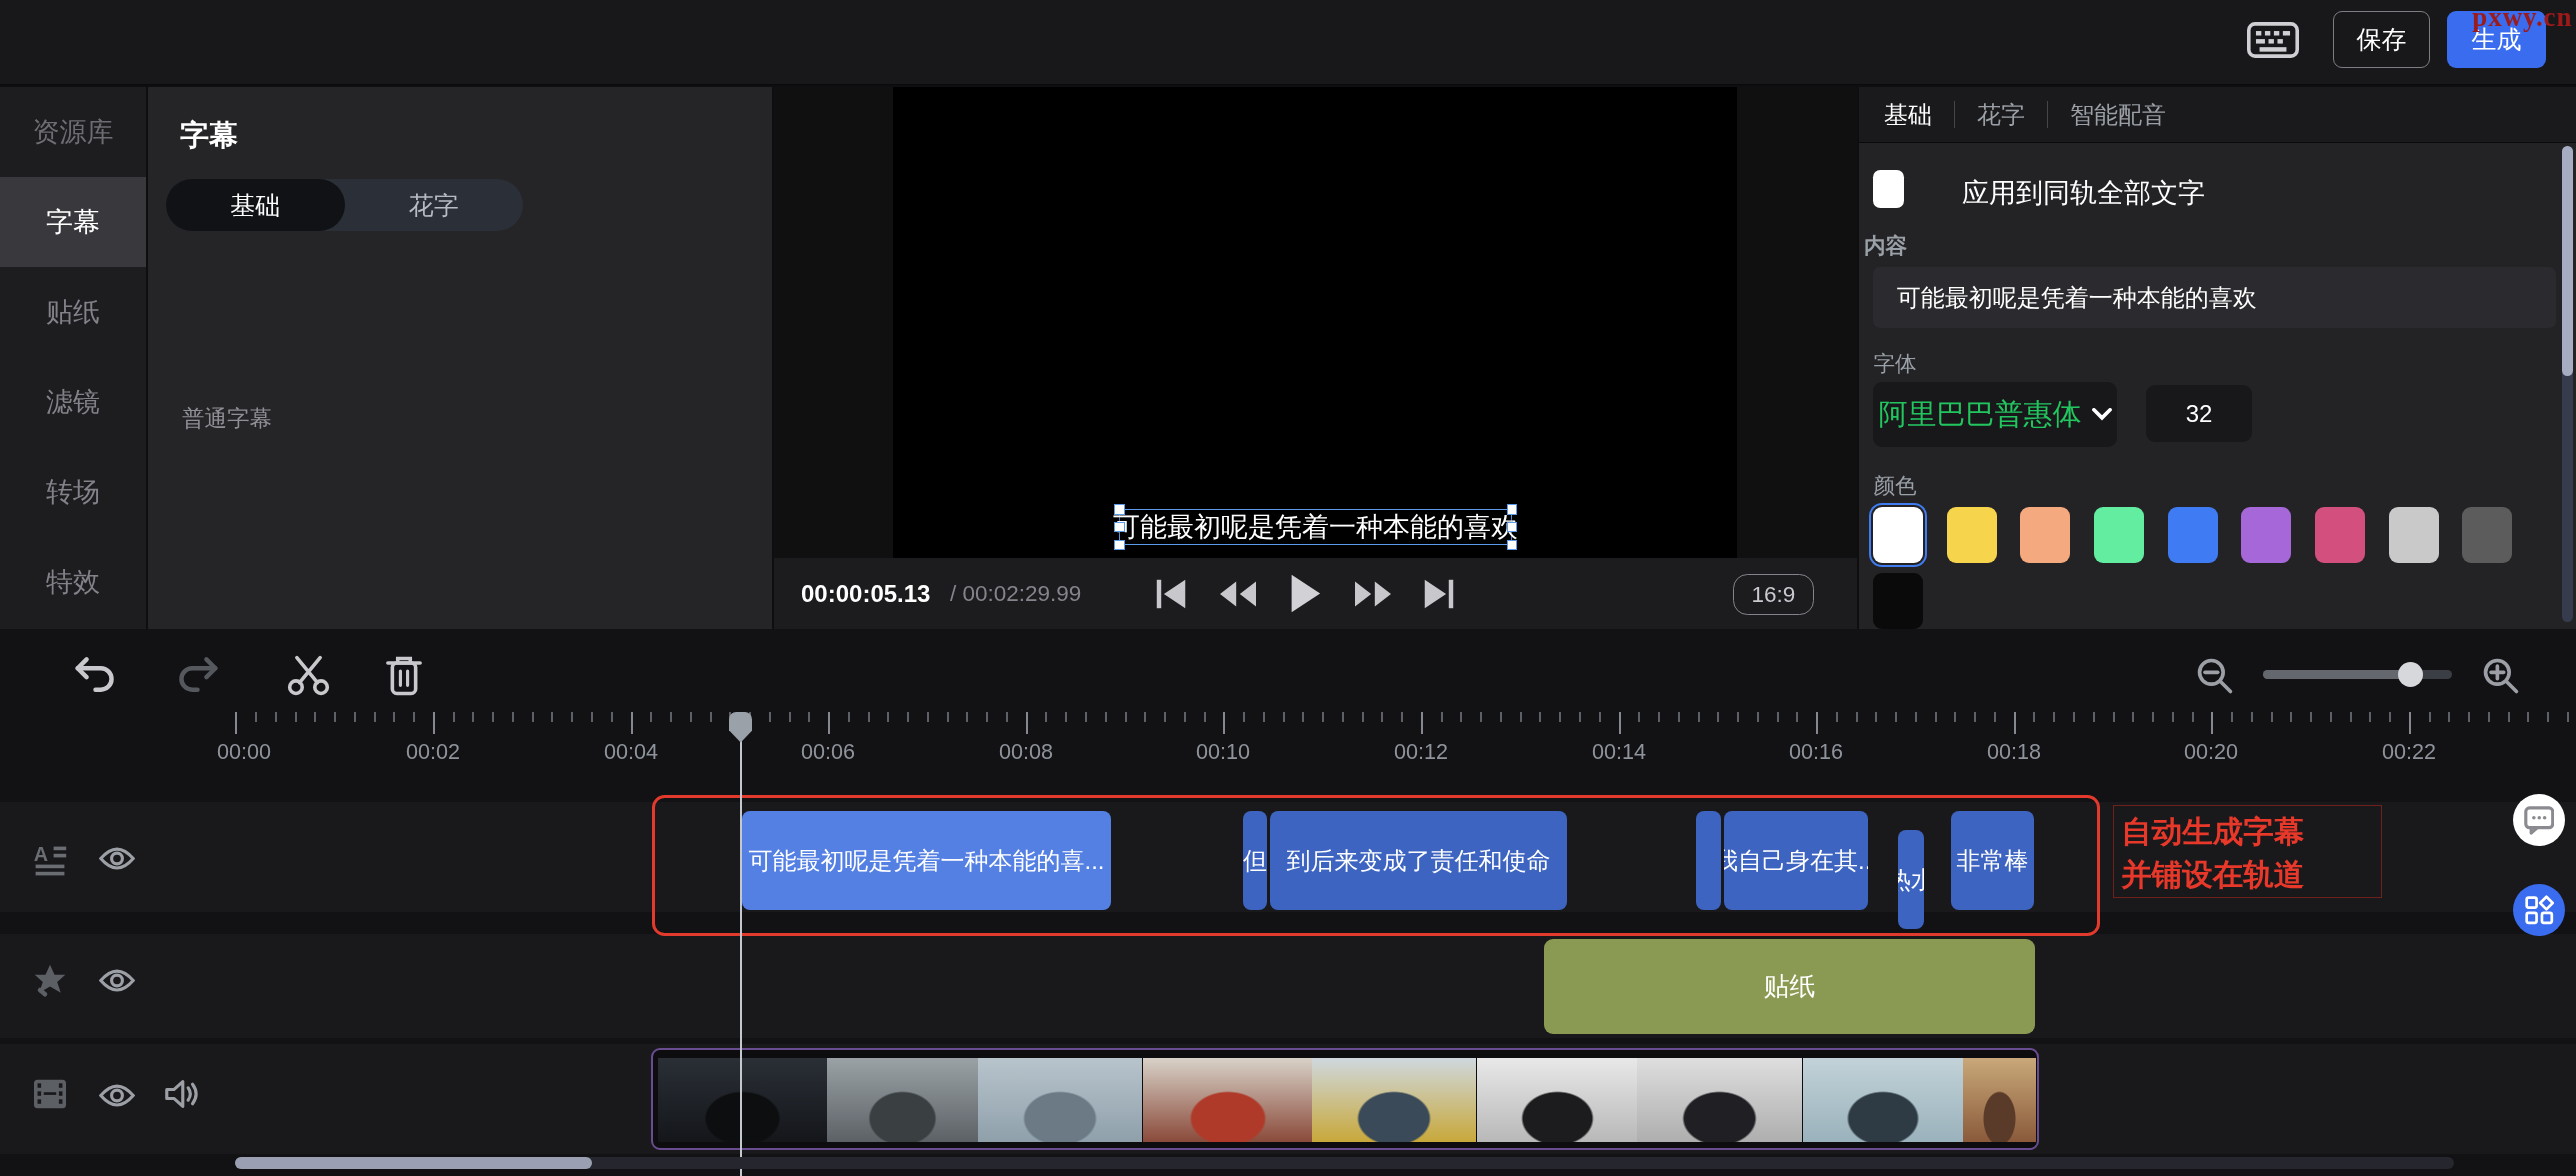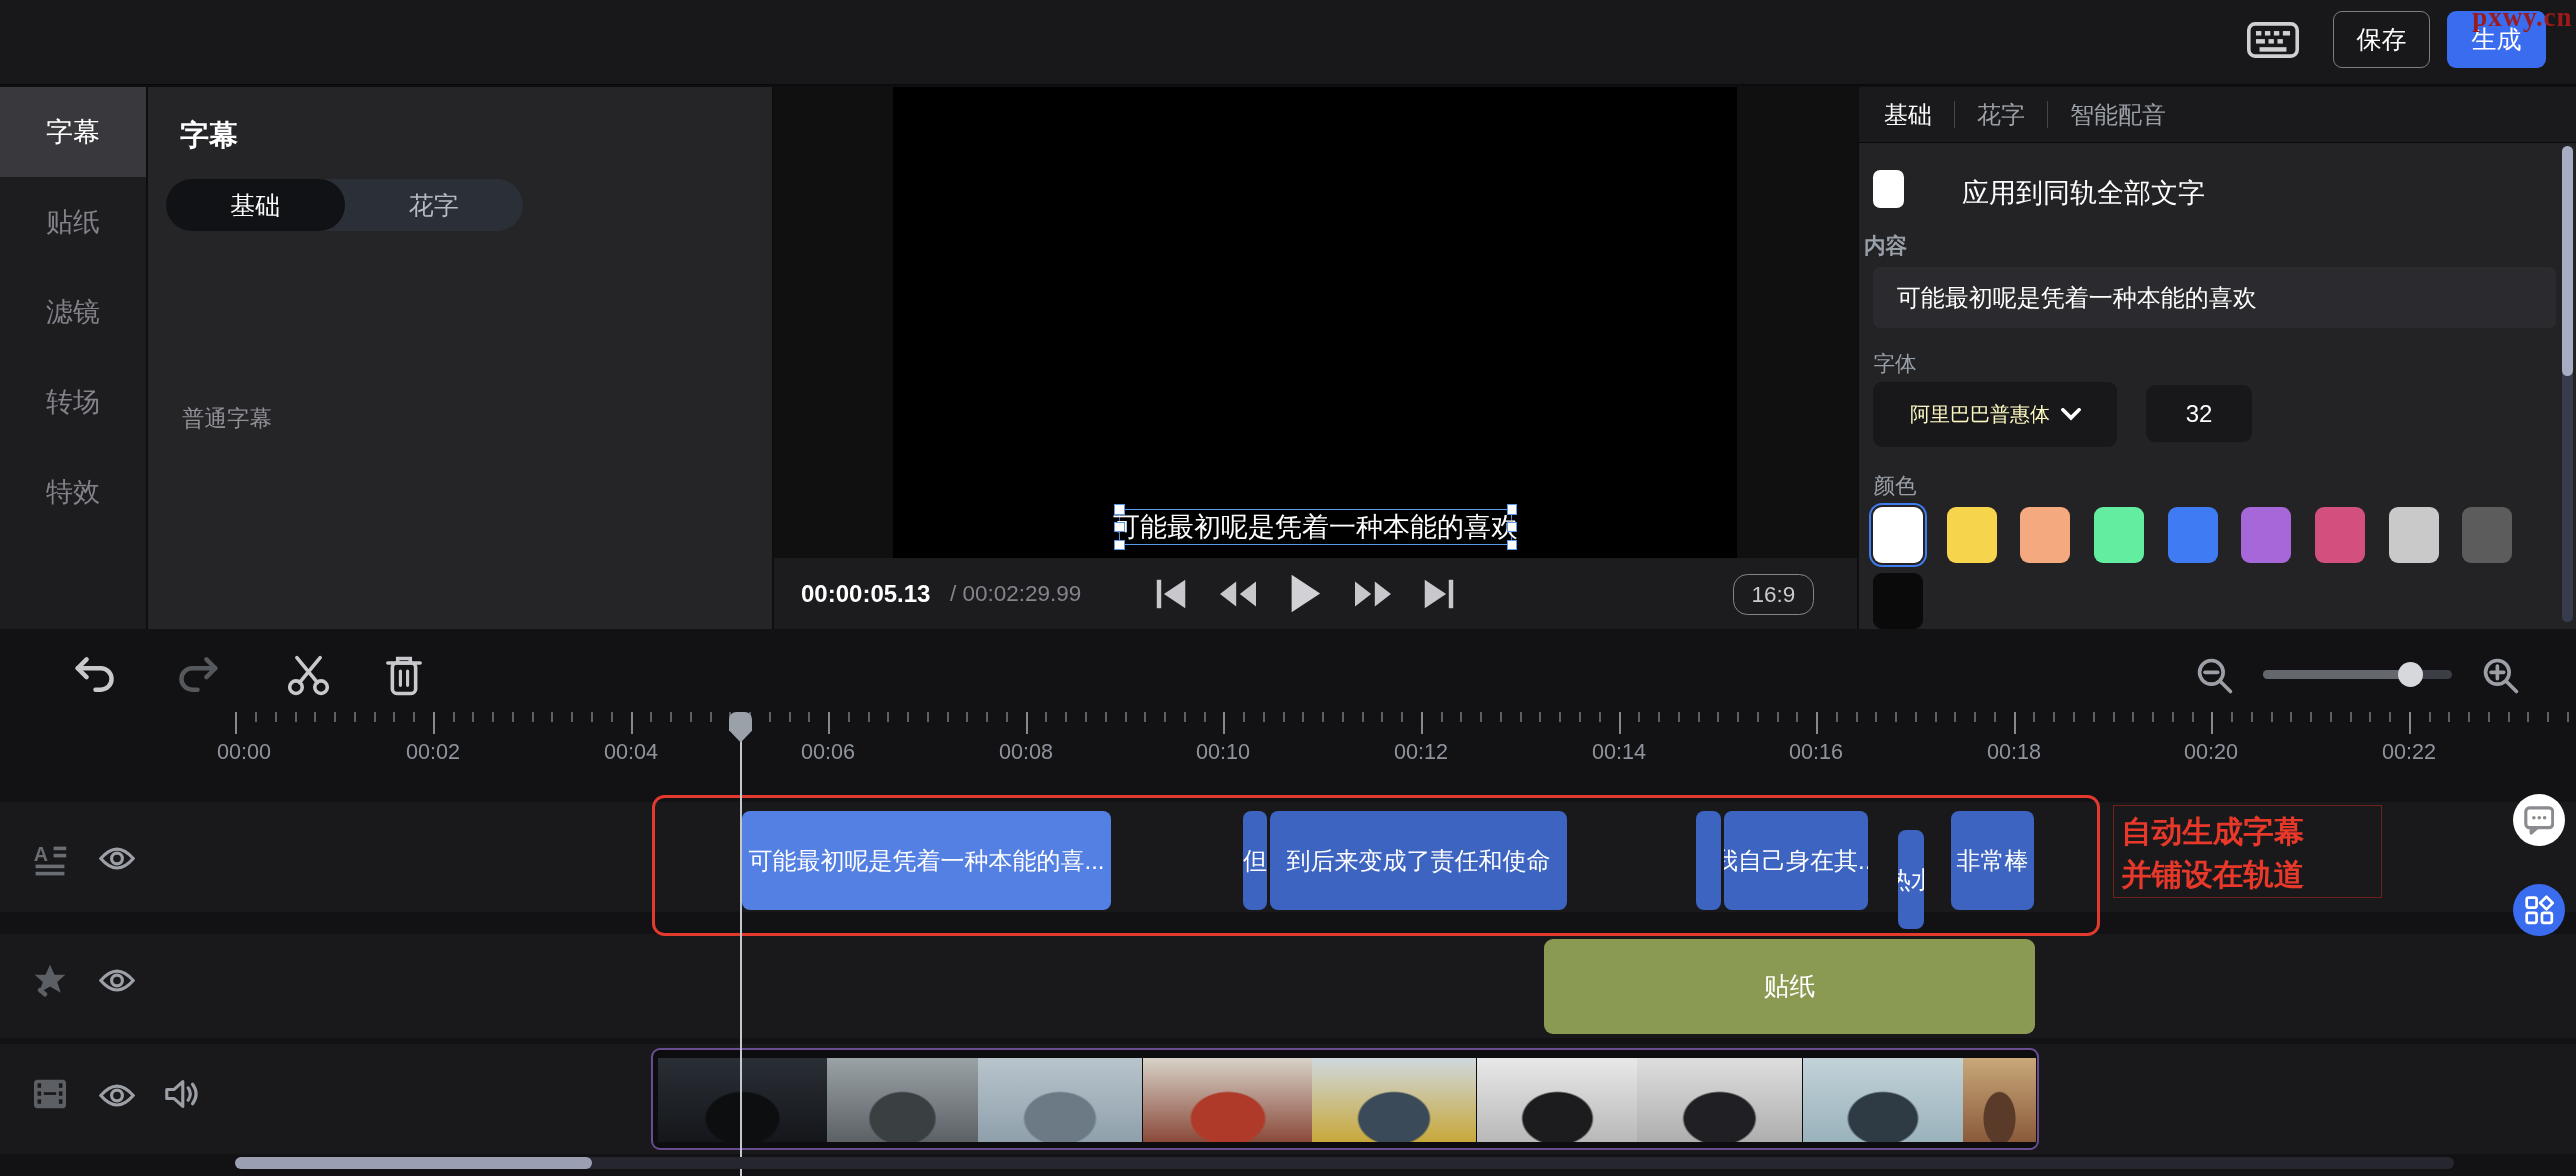--- a/index.html
+++ b/index.html
@@ -56,21 +56,21 @@
   
   .props { position:absolute; left:1859px; top:87px; width:717px; height:542px; background:#232326; }
   .props-head { position:absolute; left:0; top:0; width:717px; height:56px; background:#1a1a1c; border-bottom:1.8px solid #0a0a0a; display:flex; align-items:center; padding-left:25px; }
   .props-tab { color:#9aa0a6; font-size:24px; cursor:pointer; }
   .props-tab.active { color:#fff; }
   .props-sep { width:1.8px; height:27px; background:#45454b; margin:0 21.6px; }
   .chk { position:absolute; left:14.4px; top:83px; width:30.5px; height:38px; background:#fff; border-radius:7.2px; }
   .chk-label { position:absolute; left:59px; top:88px; color:#fff; font-size:27px;margin-left:44px; }
   .fld-label { position:absolute; color:#9aa0a8; font-size:21.6px; }
   .content-input { position:absolute; left:14.4px; top:180px; width:683px; height:61px; background:#2b2b2f; border-radius:7.2px; color:#fff; font-size:24px; display:flex; align-items:center; padding-left:23.4px; }
-  .font-select { position:absolute; left:14.4px; top:295px; width:244px; height:65px; background:#18181b; border-radius:9px; color:#fef9c3; font-size:20px; display:flex; align-items:center; justify-content:center; gap:10.8px; }
+  .font-select { position:absolute; left:14.4px; top:295px; width:244px; height:65px; background:#18181b; border-radius:9px; color:#22c55e; font-size:29px; display:flex; align-items:center; justify-content:center; gap:10.8px; }
   .font-size { position:absolute; left:287px; top:298px; width:106px; height:57px; background:#18181b; border-radius:9px; color:#fff; font-size:24px; display:flex; align-items:center; justify-content:center; }
   .swatches { position:absolute; left:14.4px; top:420px; width:683px; }
   .swatch { position:absolute; width:50px; height:56px; border-radius:9px; cursor:pointer; }
   .swatch.selected { outline:2.7px solid #3f7cf0; outline-offset:2.7px; }
   .v-scroll-track { position:absolute; left:703px; top:59px; width:10.8px; height:476px; background:#363c4e; border-radius:5.4px; }
   .v-scroll-thumb { position:absolute; left:0; top:0; width:10.8px; height:230px; background:#a6adc2; border-radius:5.4px; }
 
   
   .timeline { position:absolute; left:0; top:629px; width:2576px; height:548px; background:#121215; }
   .tl-toolbar-icon { position:absolute; top:25px; cursor:pointer; }
@@ -119,20 +119,21 @@
           <rect x="34" y="19" width="6" height="5" fill="#cfcfd4"></rect>
           <rect x="14" y="28" width="30" height="5" fill="#cfcfd4"></rect>
         </svg>
     </div>
     <div class="btn-save">保存</div>
     <div class="btn-generate">生成</div>
     <div class="watermark">pxwy.cn</div>
   </div>
 
   <div class="sidebar" id="sidebar">
+      <div class="side-item first">资源库</div>
       <div class="side-item active">字幕</div>
       <div class="side-item">贴纸</div>
       <div class="side-item">滤镜</div>
       <div class="side-item">转场</div>
       <div class="side-item">特效</div>
     </div>
 
   <div class="panel">
     <div class="panel-title">字幕</div>
     <div class="seg-tabs" id="seg-tabs">

